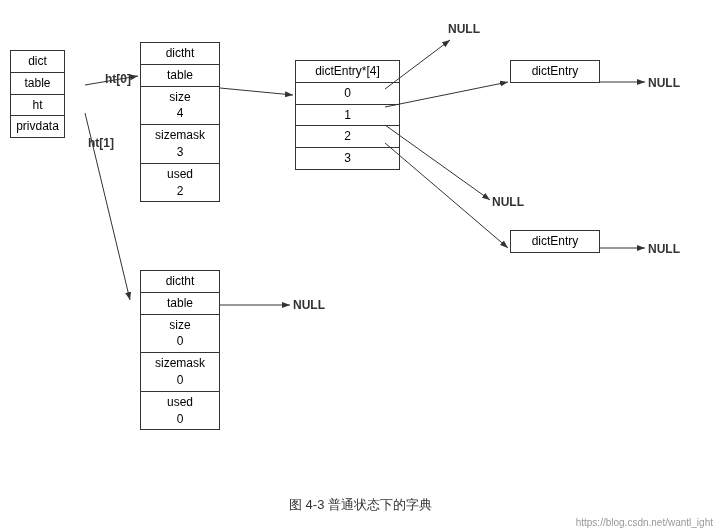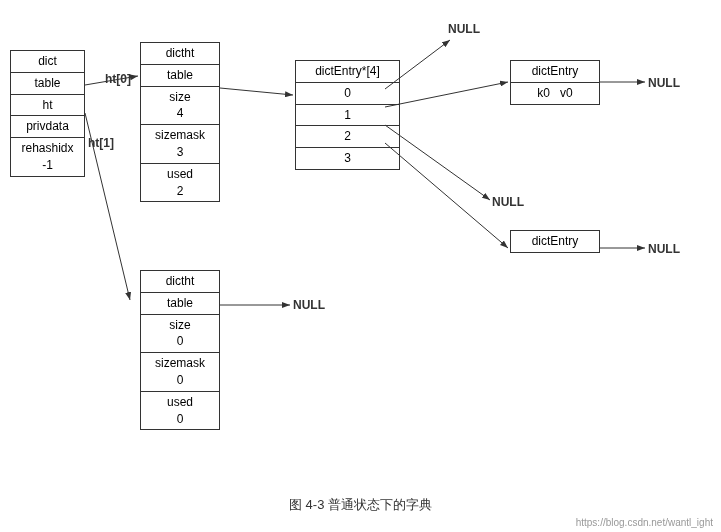--- a/index.html
+++ b/index.html
@@ -61,26 +61,25 @@
       font-size: 10px;
       color: #999;
       margin-top: 48px;
     }
   </style>
 </head>
 <body>
 
 <div class="diagram-container">
 
-  <div class="box" style="left:10px; top:50px; width:75px;">
+  <div class="box" style="left:10px; top:50px; width:55px;">
     <div class="box-cell">dict</div>
     <div class="box-cell">table</div>
     <div class="box-cell">ht</div>
     <div class="box-cell">privdata</div>
-    <div class="box-cell">rehashidx<br>-1</div>
   </div>
 
   <div class="label-text" style="left:88px; top:72px;margin-left:17px;">ht[0]</div>
 
   <div class="label-text" style="left:88px; top:136px;">ht[1]</div>
 
   <div class="box" style="left:140px; top:42px; width:80px;">
     <div class="box-cell">dictht</div>
     <div class="box-cell">table</div>
     <div class="box-cell">size<br>4</div>
@@ -99,21 +98,20 @@
   <div class="box" style="left:295px; top:60px; width:105px;">
     <div class="box-cell">dictEntry*[4]</div>
     <div class="box-cell">0</div>
     <div class="box-cell">1</div>
     <div class="box-cell">2</div>
     <div class="box-cell">3</div>
   </div>
 
   <div class="box" style="left:510px; top:60px; width:90px;">
     <div class="box-cell">dictEntry</div>
-    <div class="box-cell">k0&nbsp;&nbsp;&nbsp;v0</div>
   </div>
 
   <div class="box" style="left:510px; top:230px; width:90px;">
     <div class="box-cell">dictEntry</div>
   </div>
 
   <svg class="arrows">
     <defs>
       <marker id="arrowhead" markerWidth="8" markerHeight="6" refX="8" refY="3" orient="auto">
         <polygon points="0 0, 8 3, 0 6" fill="#333"></polygon>

